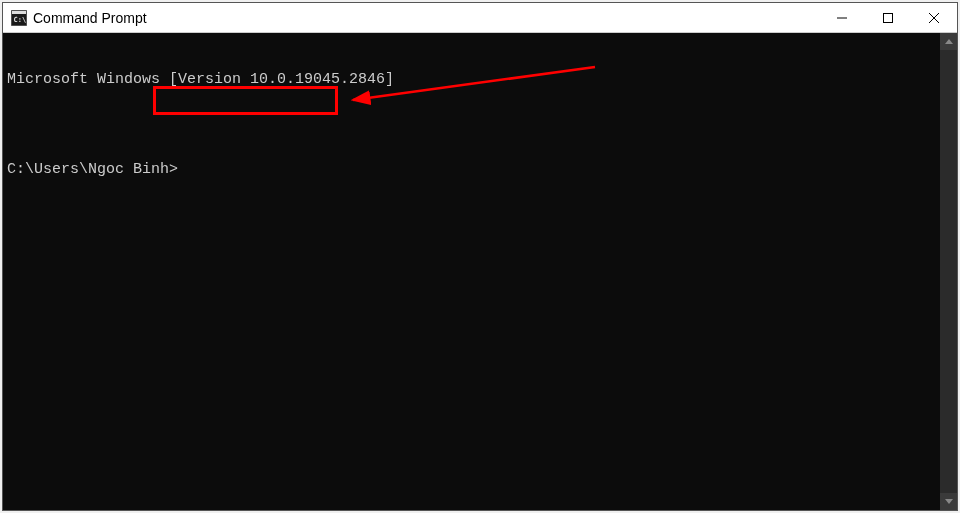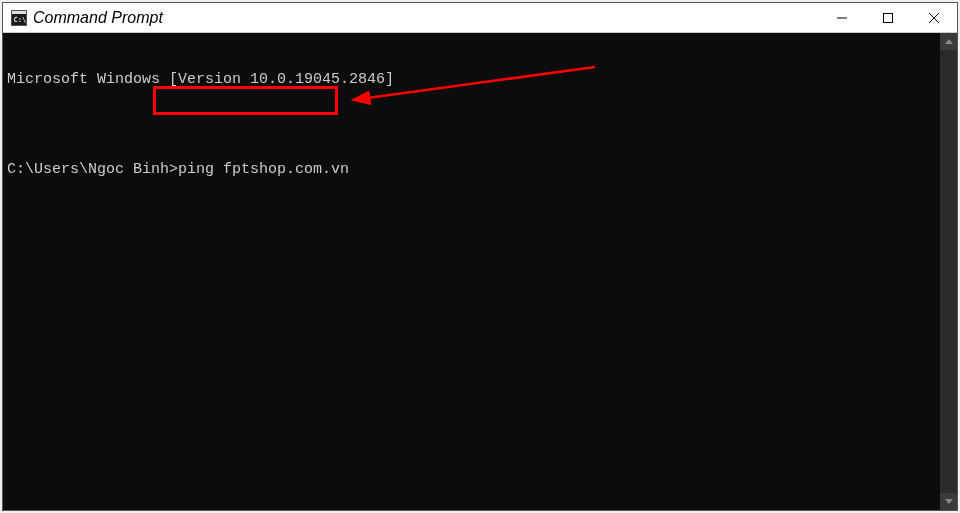--- a/index.html
+++ b/index.html
@@ -38,24 +38,23 @@
       margin-right: 6px;
       display: flex;
       align-items: center;
       justify-content: center;
     }
     .title-icon svg {
       width: 16px;
       height: 16px;
     }
     .title-text {
-      font-size: 16px;
+      font-size: 14px;
       color: #000;
       flex: 1;
-      font-style: italic;
     }
     .window-controls {
       display: flex;
       height: 100%;
     }
     .win-btn {
       width: 46px;
       height: 100%;
       display: flex;
       align-items: center;
@@ -123,20 +122,21 @@
       position: absolute;
       border: 3px solid #ff0000;
       pointer-events: none;
     }
     .arrow-annotation {
       position: absolute;
       pointer-events: none;
     }
     .prompt-line {
       display: flex;
+      flex-direction: column;
     }
   </style>
 </head>
 <body>
 
 <div class="window">
   <div class="titlebar">
     <span class="title-icon">
       <svg viewBox="0 0 16 16">
         <rect x="0" y="0" width="16" height="16" fill="#1a1a1a" stroke="#888" stroke-width="1"></rect>
@@ -163,21 +163,21 @@
         </svg>
       </button>
     </div>
   </div>
 
   <div class="terminal-wrap">
     <div class="terminal">
       <span class="line">Microsoft Windows [Version 10.0.19045.2846]</span>
       <span class="line"></span>
       <div class="prompt-line">
-        <span>C:\Users\Ngoc Binh&gt;</span><span>ping fptshop.com.vn</span>
+        <span>C:\Users\Ngoc Binh&gt;</span>
       </div>
 
       <div class="highlight-box" id="highlight-box" style="left: 150px; top: 53px; width: 185px; height: 29px;"></div>
       <svg class="arrow-annotation" id="arrow-svg" style="left:0;top:0;width:100%;height:100%;position:absolute;">
         <defs>
           <marker id="arrowhead" markerWidth="8" markerHeight="6" refX="7" refY="3" orient="auto">
             <polygon points="0 0, 8 3, 0 6" fill="#ff0000"></polygon>
           </marker>
         </defs>
         <line id="arrow-line" stroke="#ff0000" stroke-width="2.5" marker-end="url(#arrowhead)" x1="592" y1="34" x2="350" y2="67"></line>

